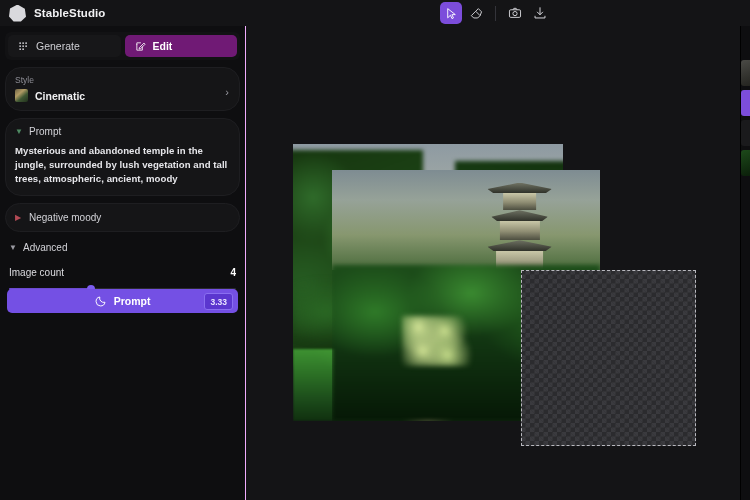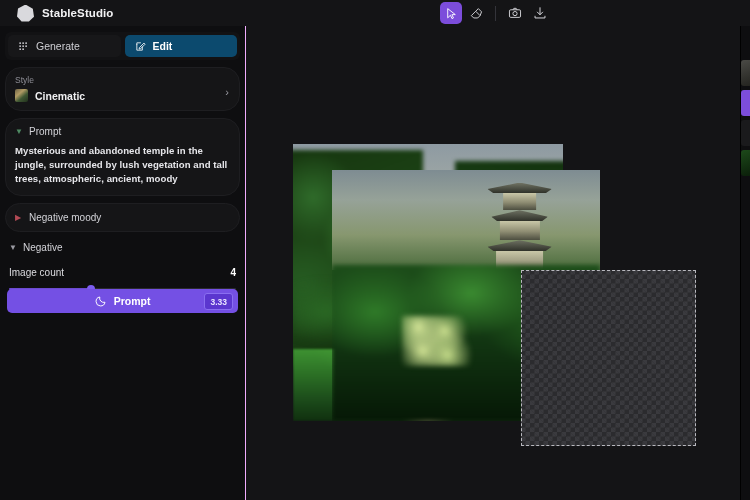--- a/index.html
+++ b/index.html
@@ -11,21 +11,21 @@
     -webkit-font-smoothing:antialiased;
   }
   #app{position:relative;width:750px;height:500px;}
 
   
   .titlebar{
     position:absolute;left:0;top:0;width:750px;height:26px;
     background:#141416;border-bottom:1px solid #000;
     display:flex;align-items:center;
   }
-  .brand{display:flex;align-items:center;gap:8px;padding-left:17px;}
+  .brand{display:flex;align-items:center;gap:8px;padding-left:9px;}
   .logo-hex{
     width:17px;height:17px;background:#d9d9dd;
     clip-path:polygon(50% 0%,93% 25%,100% 72%,70% 100%,27% 100%,0% 70%,6% 24%);
   }
   .brand-name{font-size:11.5px;font-weight:700;color:#f2f2f4;letter-spacing:.1px;}
 
   .toolbar{
     position:absolute;left:440px;top:2px;height:22px;
     display:flex;align-items:center;gap:3px;
   }
@@ -46,21 +46,21 @@
   .tabs{
     display:flex;gap:4px;margin:6px 5px 0 5px;
     background:#121214;border-radius:6px;padding:3px;
   }
   .tab{
     flex:1;height:22px;border-radius:5px;
     display:flex;align-items:center;gap:7px;padding-left:10px;
     font-size:10.5px;color:#cfcfd4;
   }
   .tab.inactive{background:#171719;}
-  .tab.active{background:#0c4a6e;color:#fff;font-weight:700;}
+  .tab.active{background:#701a75;color:#fff;font-weight:700;}
 
   .card{
     margin:7px 5px 0 5px;background:#151517;border:1px solid #1e1e21;
     border-radius:16px;
   }
   .style-card{padding:7px 9px 8px 9px;position:relative;}
   .style-label{font-size:8.5px;color:#8d8d95;margin-bottom:4px;}
   .style-row{display:flex;align-items:center;gap:7px;}
   .style-thumb{
     width:13px;height:13px;border-radius:2px;
@@ -356,21 +356,21 @@
     <div class="card neg-card">
       <div class="sec-head">
         <span class="chev red">▶</span>
         <span>Negative moody</span>
       </div>
     </div>
 
     <div class="settings-wrap">
       <div class="settings-head">
         <span class="chev gray">▼</span>
-        <span>Negative</span>
+        <span>Advanced</span>
       </div>
 
       <div class="count-row">
         <span class="count-label">Image count</span>
         <span class="count-value">4</span>
       </div>
 
       <div class="slider">
         <div class="slider-track"></div>
         <div class="slider-fill" style="width: 36%;"></div>

